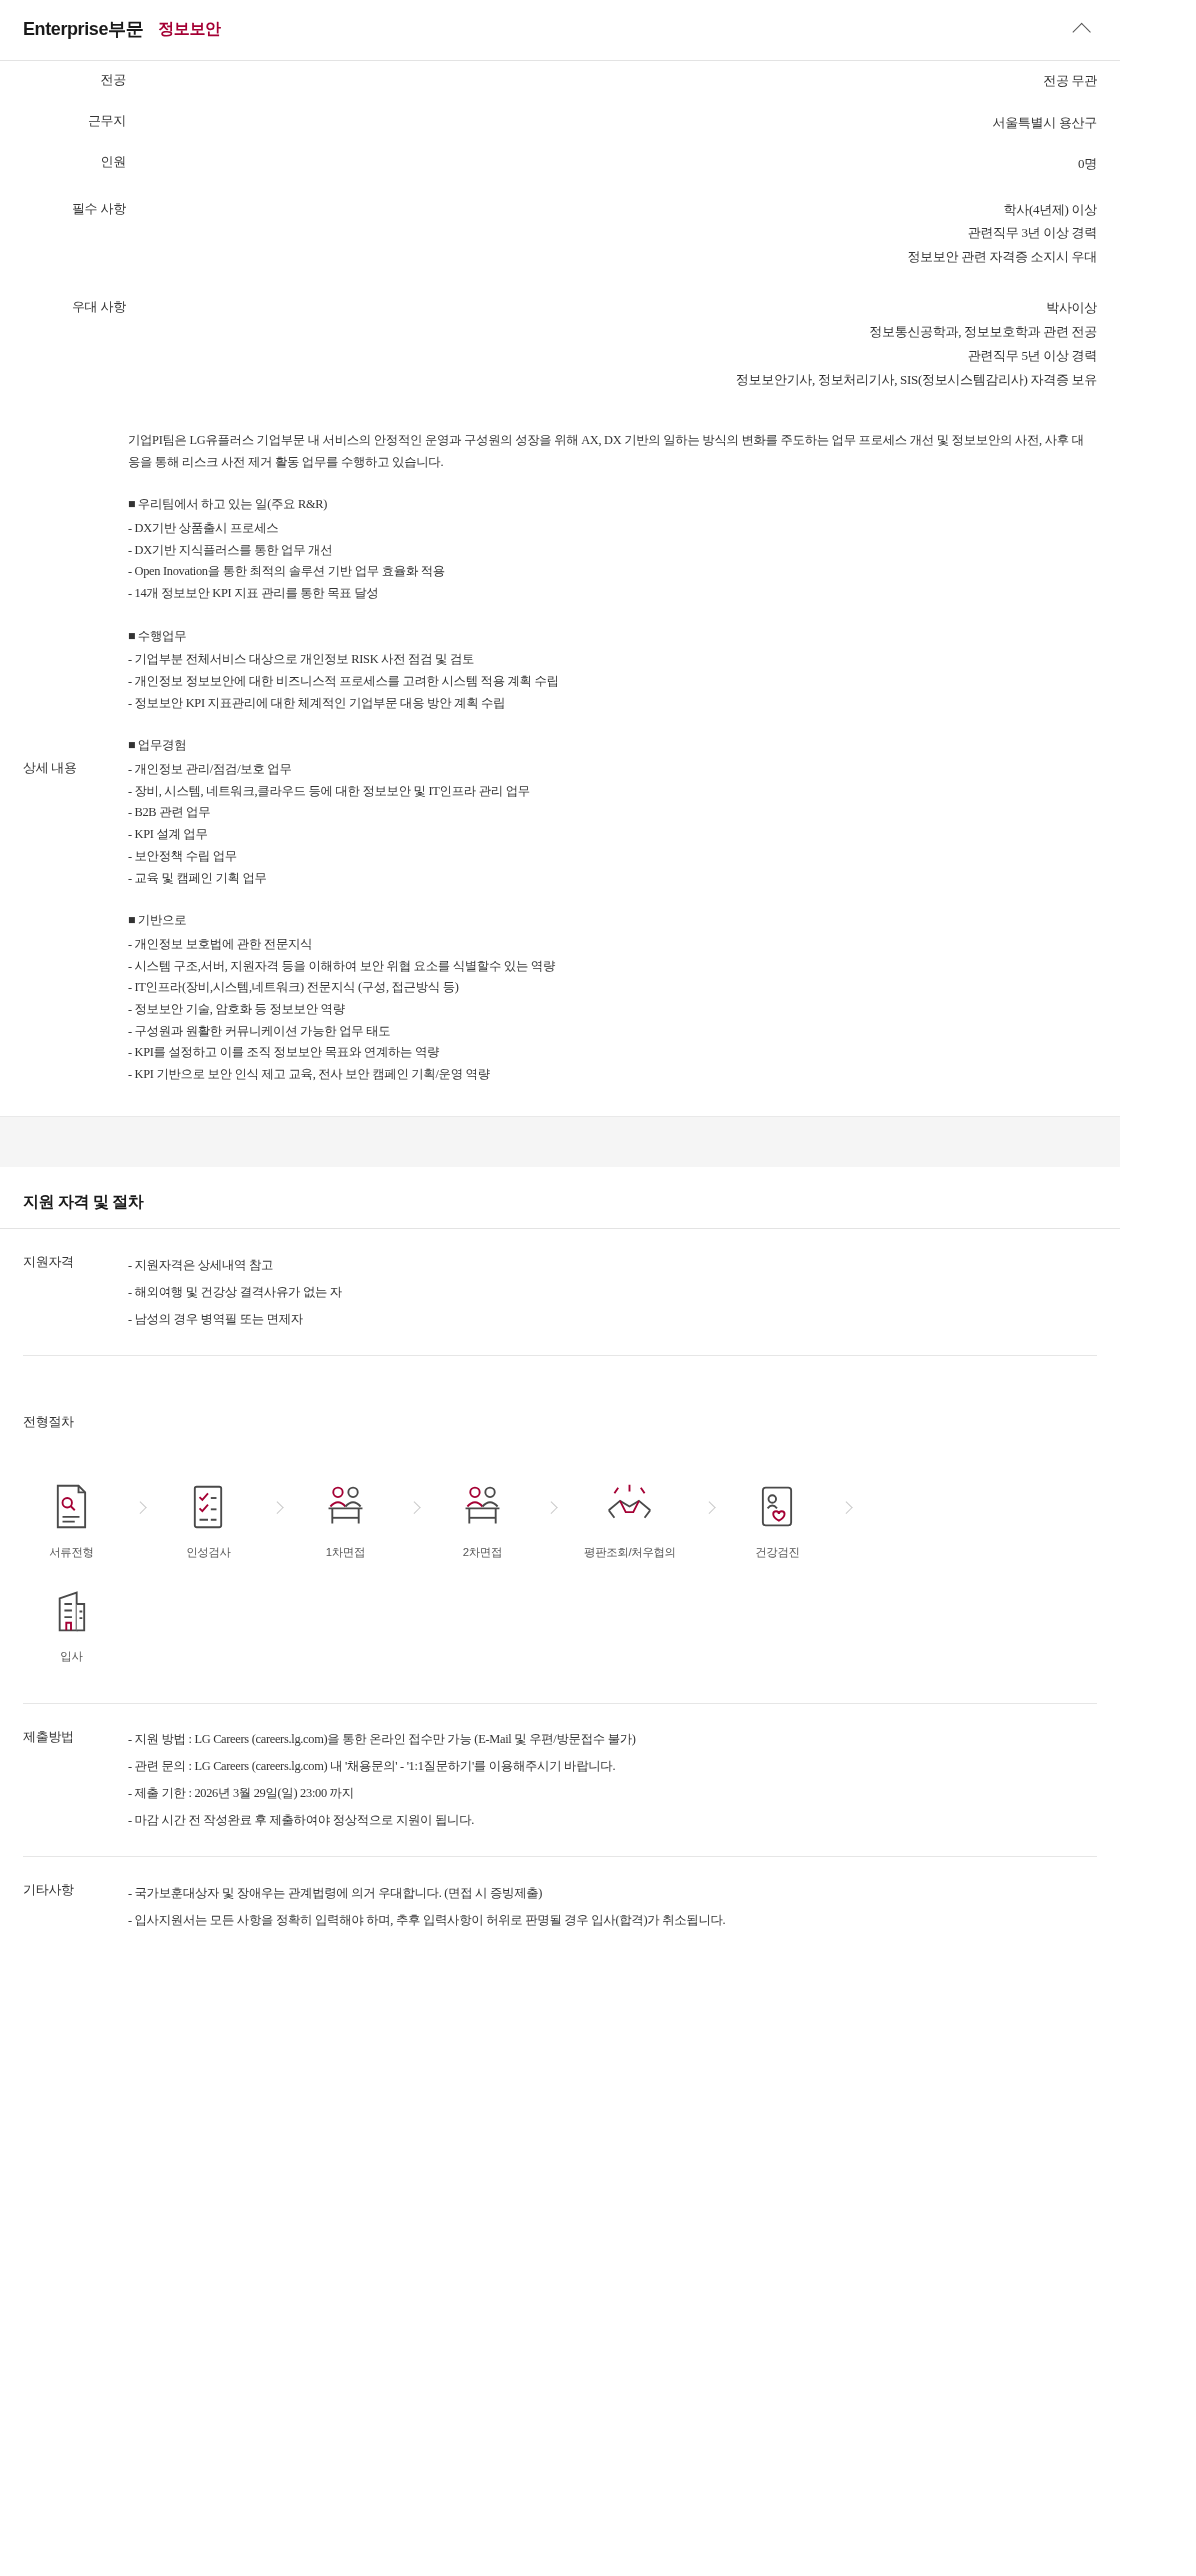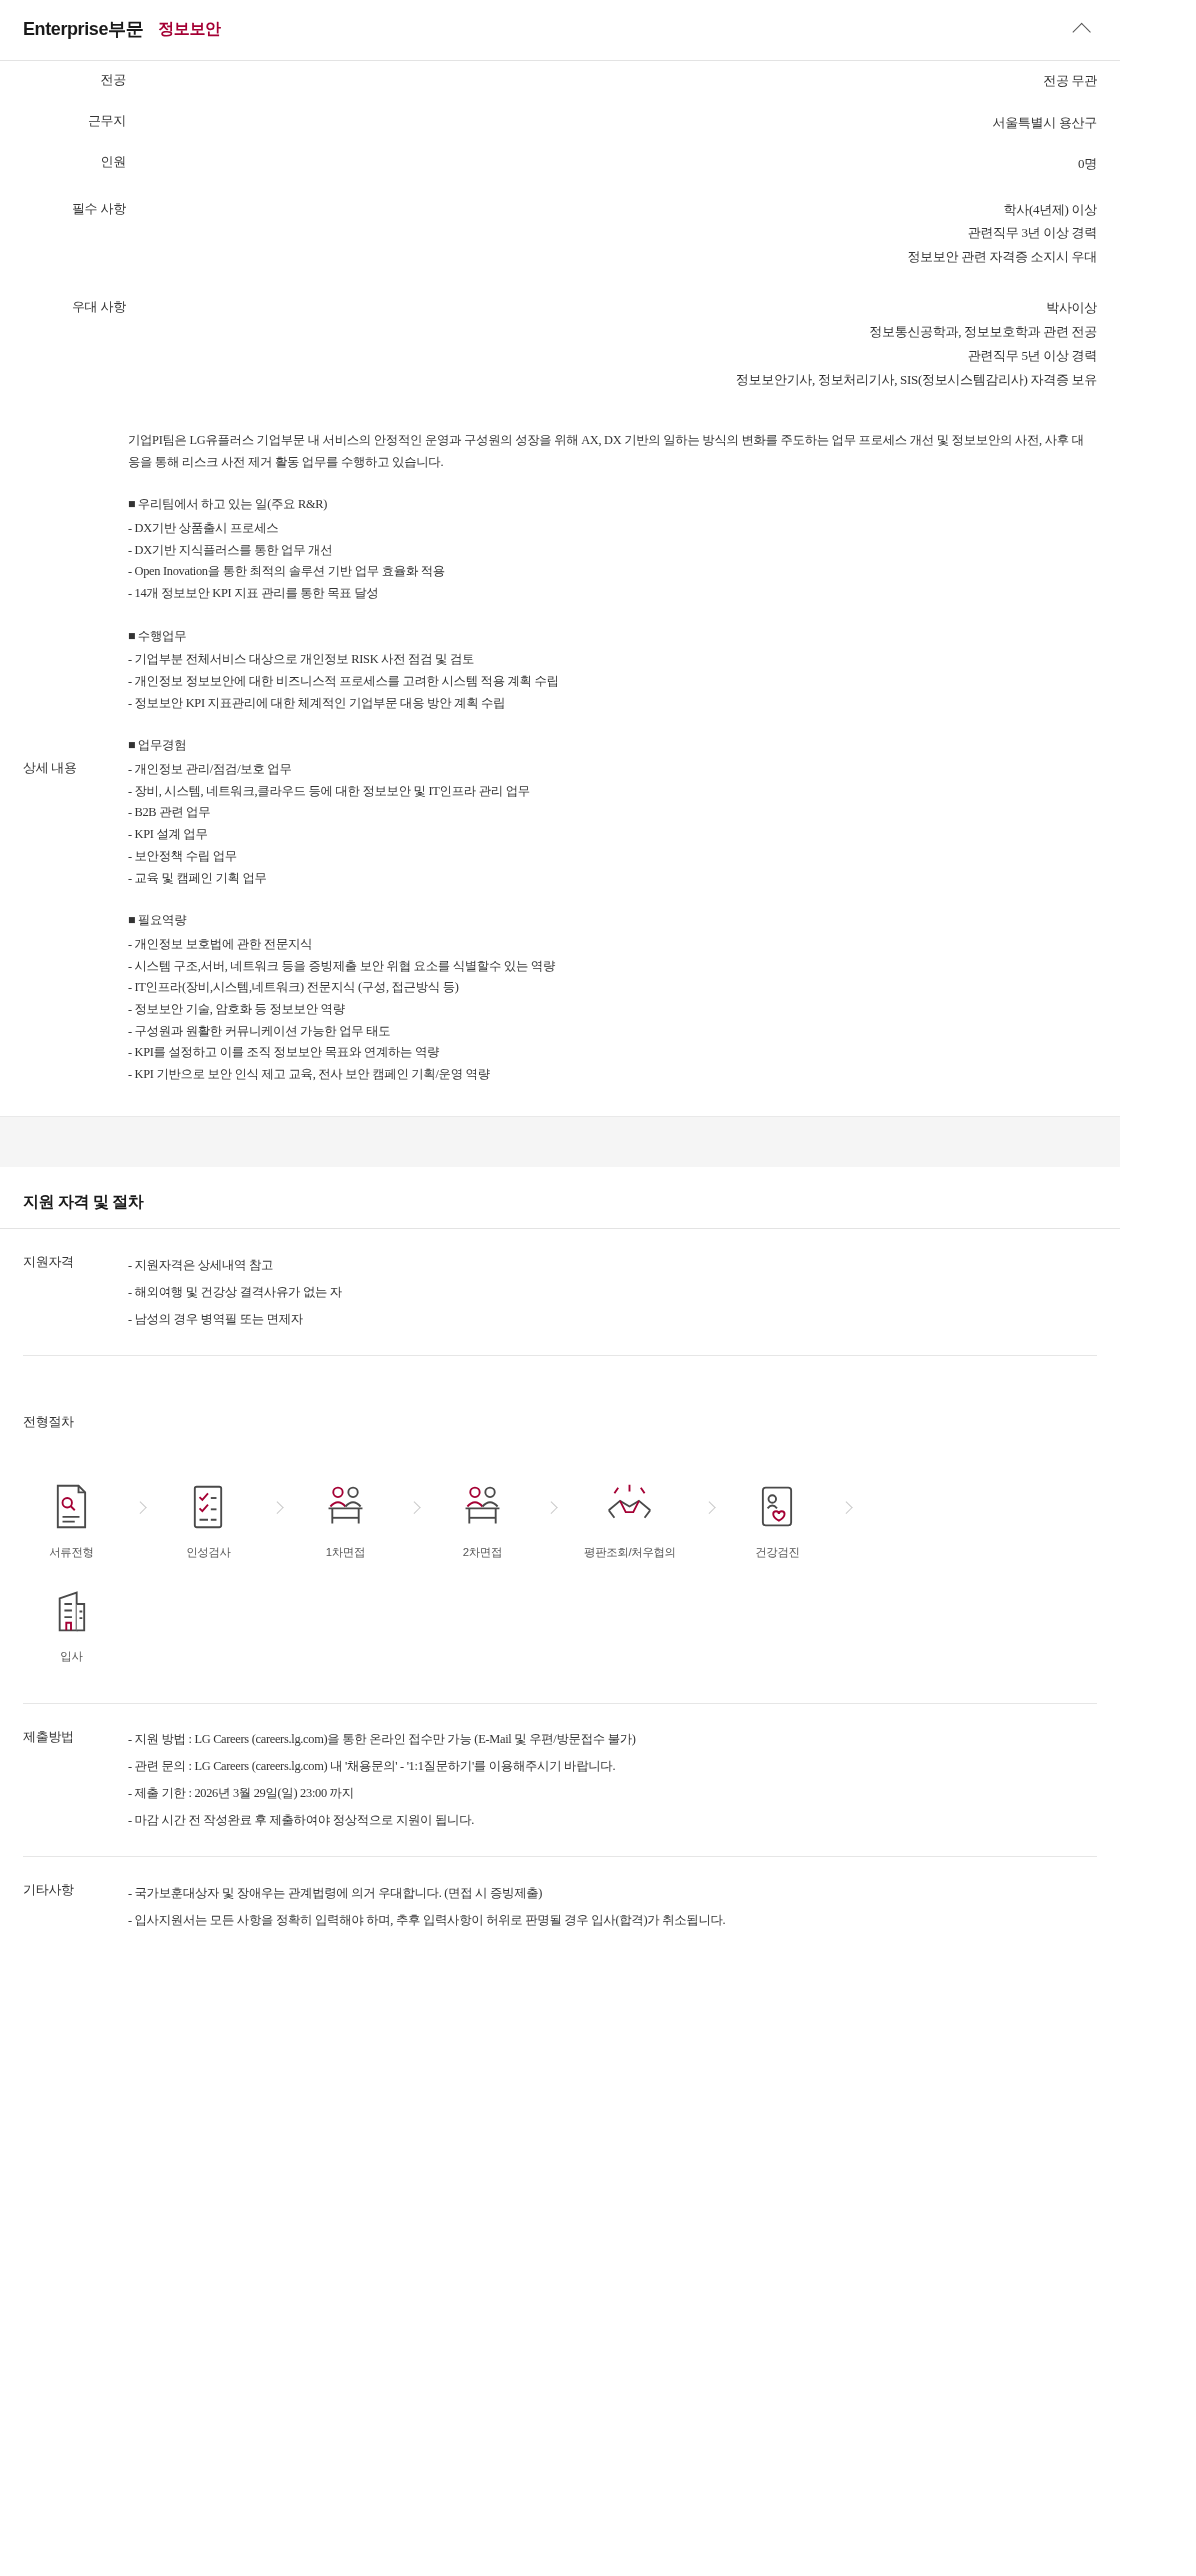--- a/index.html
+++ b/index.html
@@ -256,23 +256,23 @@
           <span class="item group-title">■ 업무경험</span>
           <span class="item">- 개인정보 관리/점검/보호 업무</span>
           <span class="item">- 장비, 시스템, 네트워크,클라우드 등에 대한 정보보안 및 IT인프라 관리 업무</span>
           <span class="item">- B2B 관련 업무</span>
           <span class="item">- KPI 설계 업무</span>
           <span class="item">- 보안정책 수립 업무</span>
           <span class="item">- 교육 및 캠페인 기획 업무</span>
         </div>
 
         <div class="group">
-          <span class="item group-title">■ 필요역량</span>
+          <span class="item group-title">■ 기반으로</span>
           <span class="item">- 개인정보 보호법에 관한 전문지식</span>
-          <span class="item">- 시스템 구조,서버, 네트워크 등을 증빙제출 보안 위협 요소를 식별할수 있는 역량</span>
+          <span class="item">- 시스템 구조,서버, 지원자격 등을 이해하여 보안 위협 요소를 식별할수 있는 역량</span>
           <span class="item">- IT인프라(장비,시스템,네트워크) 전문지식 (구성, 접근방식 등)</span>
           <span class="item">- 정보보안 기술, 암호화 등 정보보안  역량</span>
           <span class="item">- 구성원과 원활한 커뮤니케이션 가능한 업무 태도</span>
           <span class="item">- KPI를 설정하고 이를 조직 정보보안 목표와 연계하는 역량</span>
           <span class="item">- KPI 기반으로 보안 인식 제고 교육, 전사 보안 캠페인 기획/운영 역량</span>
         </div>
       </div>
     </div>
 
   </div>

